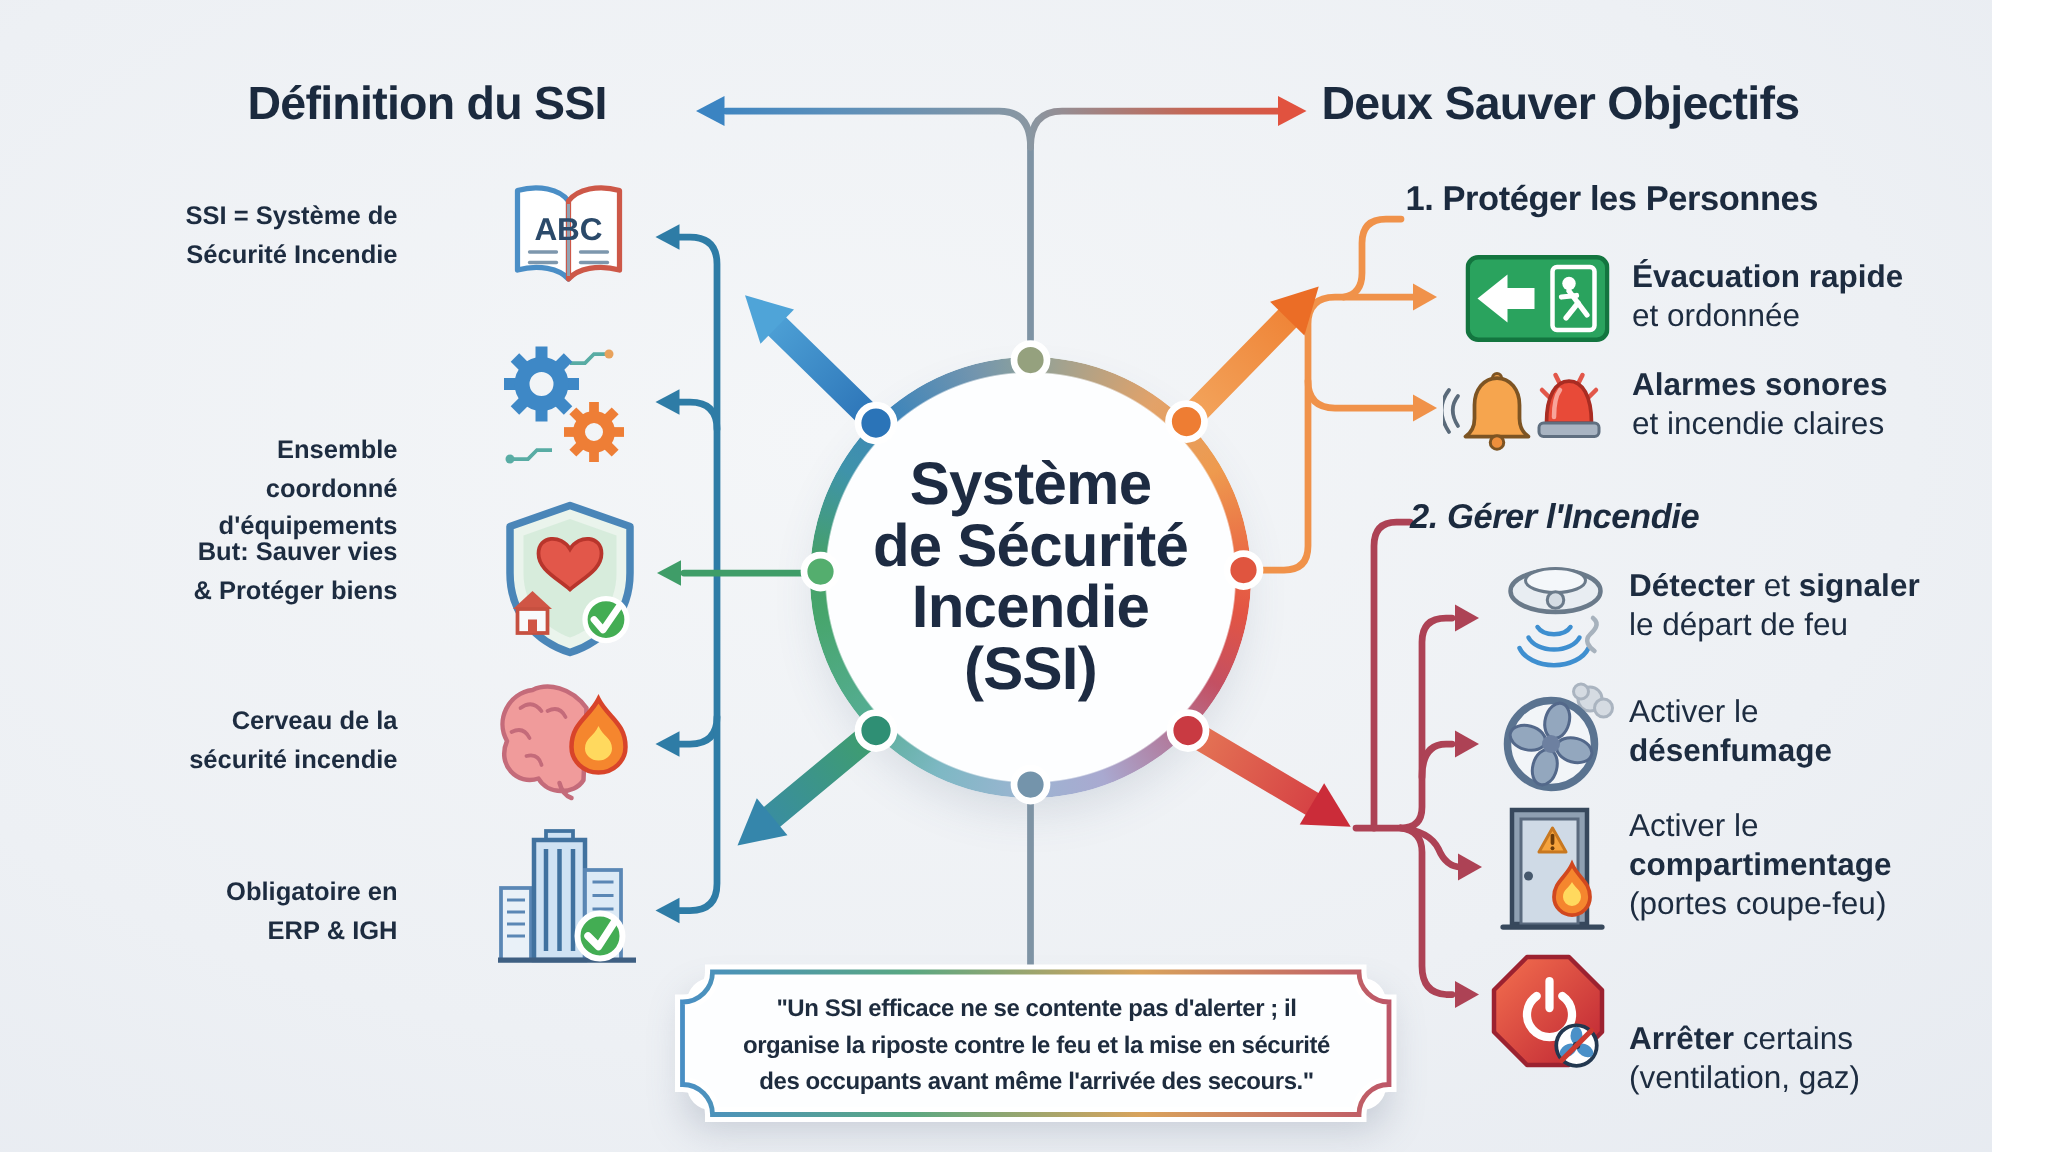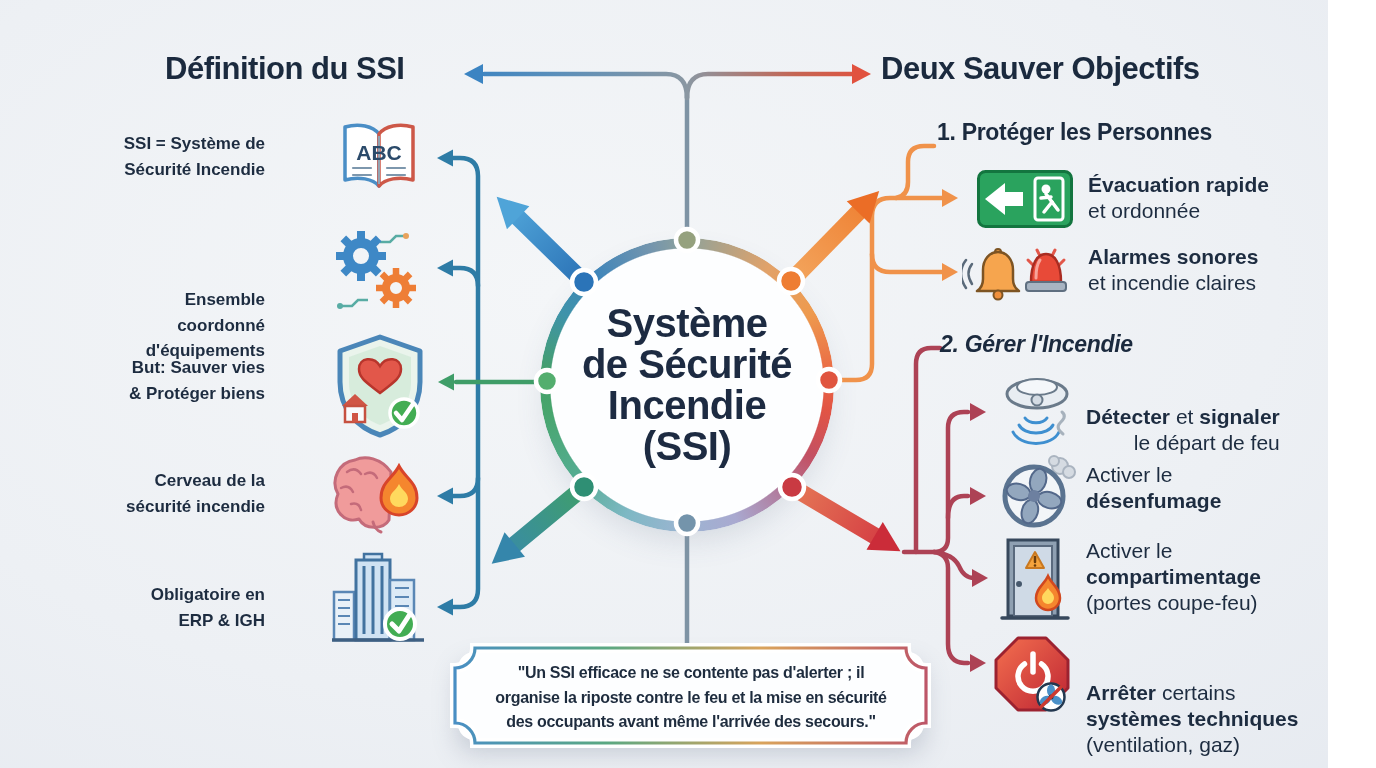--- a/index.html
+++ b/index.html
@@ -192,36 +192,35 @@
   <div class="abs content rhead" style="left:940px;top:331px;font-style:italic;">2. Gérer l'Incendie</div>
 
   <div class="abs content ritem" style="left:1088px;top:172px;">
     <div><span class="b">Évacuation rapide</span></div>
     <div><span>et ordonnée</span></div>
   </div>
   <div class="abs content ritem" style="left:1088px;top:244px;">
     <div><span class="b">Alarmes sonores</span></div>
     <div><span>et incendie claires</span></div>
   </div>
-  <div class="abs content ritem" style="left:1086px;top:404px;text-align:right;">
+  <div class="abs content ritem" style="left:1086px;top:378px;">
     <div><span class="b">Détecter</span><span> et </span><span class="b">signaler</span></div>
     <div><span>le départ de feu</span></div>
   </div>
   <div class="abs content ritem" style="left:1086px;top:462px;">
     <div><span>Activer le</span></div>
     <div><span class="b">désenfumage</span></div>
   </div>
   <div class="abs content ritem" style="left:1086px;top:538px;">
     <div><span>Activer le</span></div>
     <div><span class="b">compartimentage</span></div>
     <div><span>(portes coupe-feu)</span></div>
   </div>
   <div class="abs content ritem" style="left:1086px;top:636px;margin-top:44px;">
     <div><span class="b">Arrêter</span><span> certains</span></div>
-    <div><span class="b">systèmes techniques</span></div>
     <div><span>(ventilation, gaz)</span></div>
   </div>
 
   <div class="abs content quote-text">"Un SSI efficace ne se contente pas d'alerter ; il
 organise la riposte contre le feu et la mise en sécurité
 des occupants avant même l'arrivée des secours."</div>
 
   <svg class="abs content" style="left:333px;top:120px;" width="92" height="80" viewBox="0 0 92 80">
     <path d="M46,14 C40,6 26,3 12,7 L12,60 C26,56 40,59 46,66 Z" fill="#ffffff" stroke="#4a8ec6" stroke-width="3.5" stroke-linejoin="round"></path>
     <path d="M46,14 C52,6 66,3 80,7 L80,60 C66,56 52,59 46,66 Z" fill="#ffffff" stroke="#cd5848" stroke-width="3.5" stroke-linejoin="round"></path>

